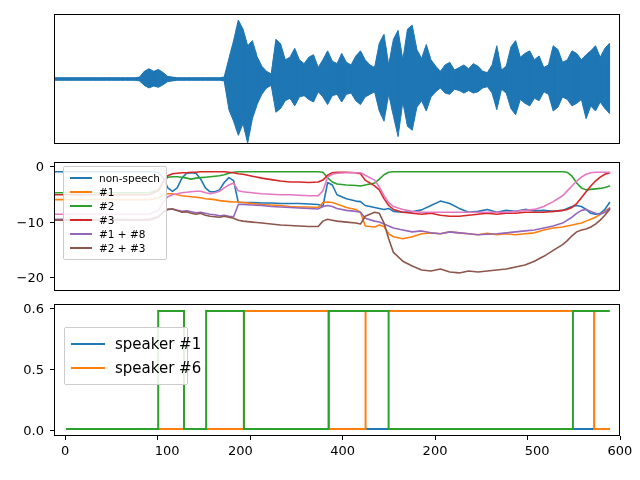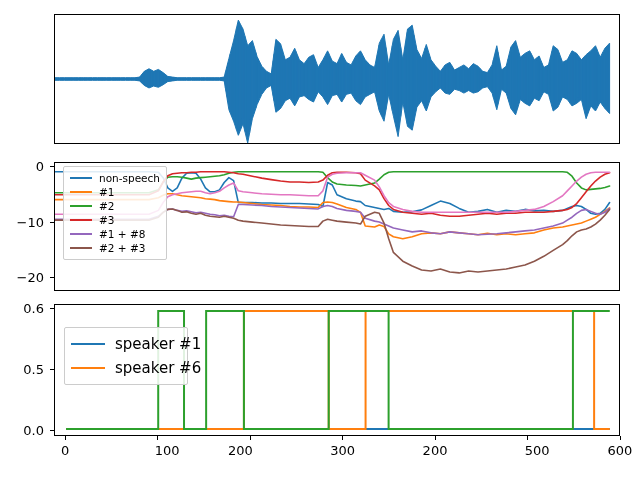--- a/index.html
+++ b/index.html
@@ -813,21 +813,21 @@
   <div class="tickmark" style="left:50px;top:430px;width:4px;height:1px;"></div>
 
   <div id="xticks">
       <div class="tickmark" style="left: 64.598px; top: 436px; width: 1px; height: 4px;"></div>
       <div class="ticklbl" style="left: 43.098px; top: 443px; width: 44px; text-align: center;">0</div>
       <div class="tickmark" style="left: 157.082px; top: 436px; width: 1px; height: 4px;"></div>
       <div class="ticklbl" style="left: 135.582px; top: 443px; width: 44px; text-align: right;">100</div>
       <div class="tickmark" style="left: 249.565px; top: 436px; width: 1px; height: 4px;"></div>
       <div class="ticklbl" style="left: 228.065px; top: 443px; width: 44px; text-align: left;">200</div>
       <div class="tickmark" style="left: 342.049px; top: 436px; width: 1px; height: 4px;"></div>
-      <div class="ticklbl" style="left: 320.549px; top: 443px; width: 44px; text-align: center;">300</div>
+      <div class="ticklbl" style="left: 320.549px; top: 443px; width: 44px; text-align: center;">400</div>
       <div class="tickmark" style="left: 434.533px; top: 436px; width: 1px; height: 4px;"></div>
       <div class="ticklbl" style="left: 413.033px; top: 443px; width: 44px; text-align: center;">200</div>
       <div class="tickmark" style="left: 527.016px; top: 436px; width: 1px; height: 4px;"></div>
       <div class="ticklbl" style="left: 505.516px; top: 443px; width: 44px; text-align: right;">500</div>
       <div class="tickmark" style="left: 619.5px; top: 436px; width: 1px; height: 4px;"></div>
       <div class="ticklbl" style="left: 598px; top: 443px; width: 44px; text-align: center;">600</div>
     </div>
 
 </div>
 

